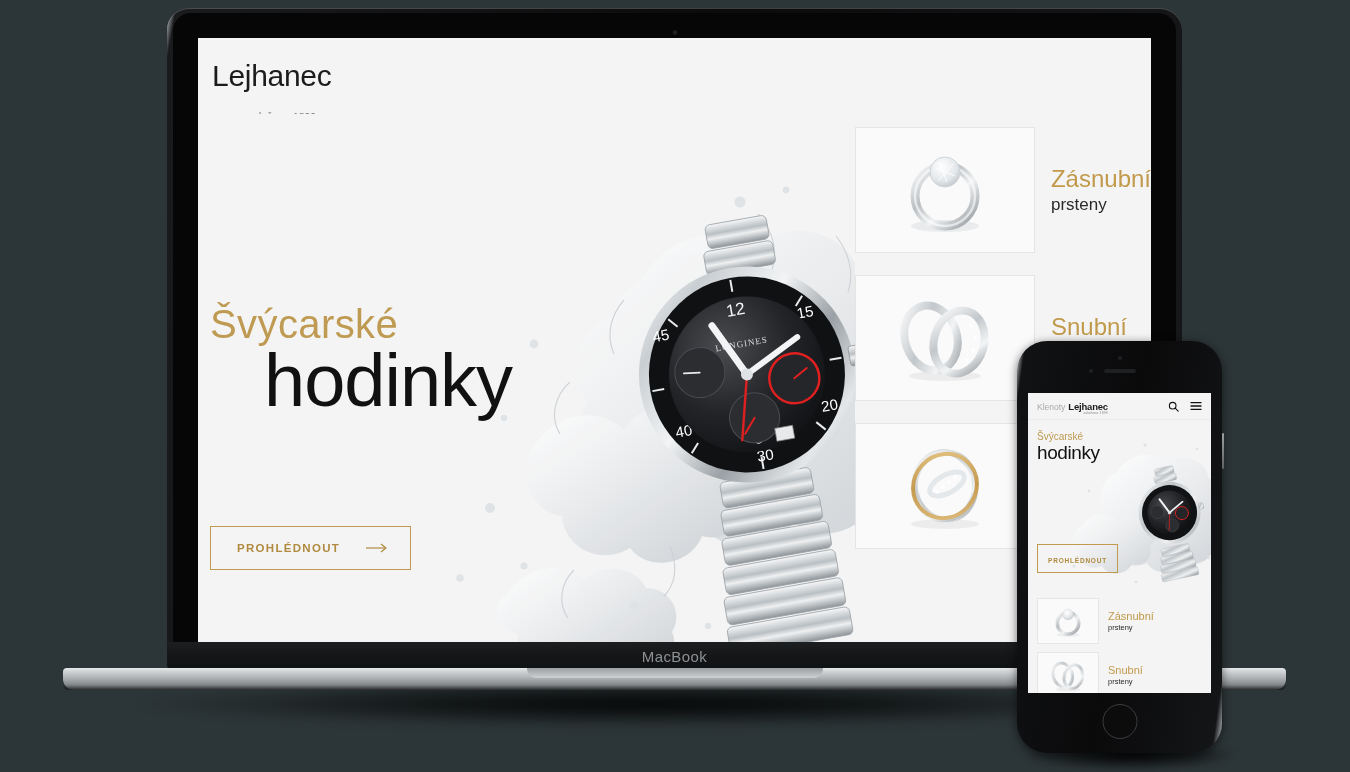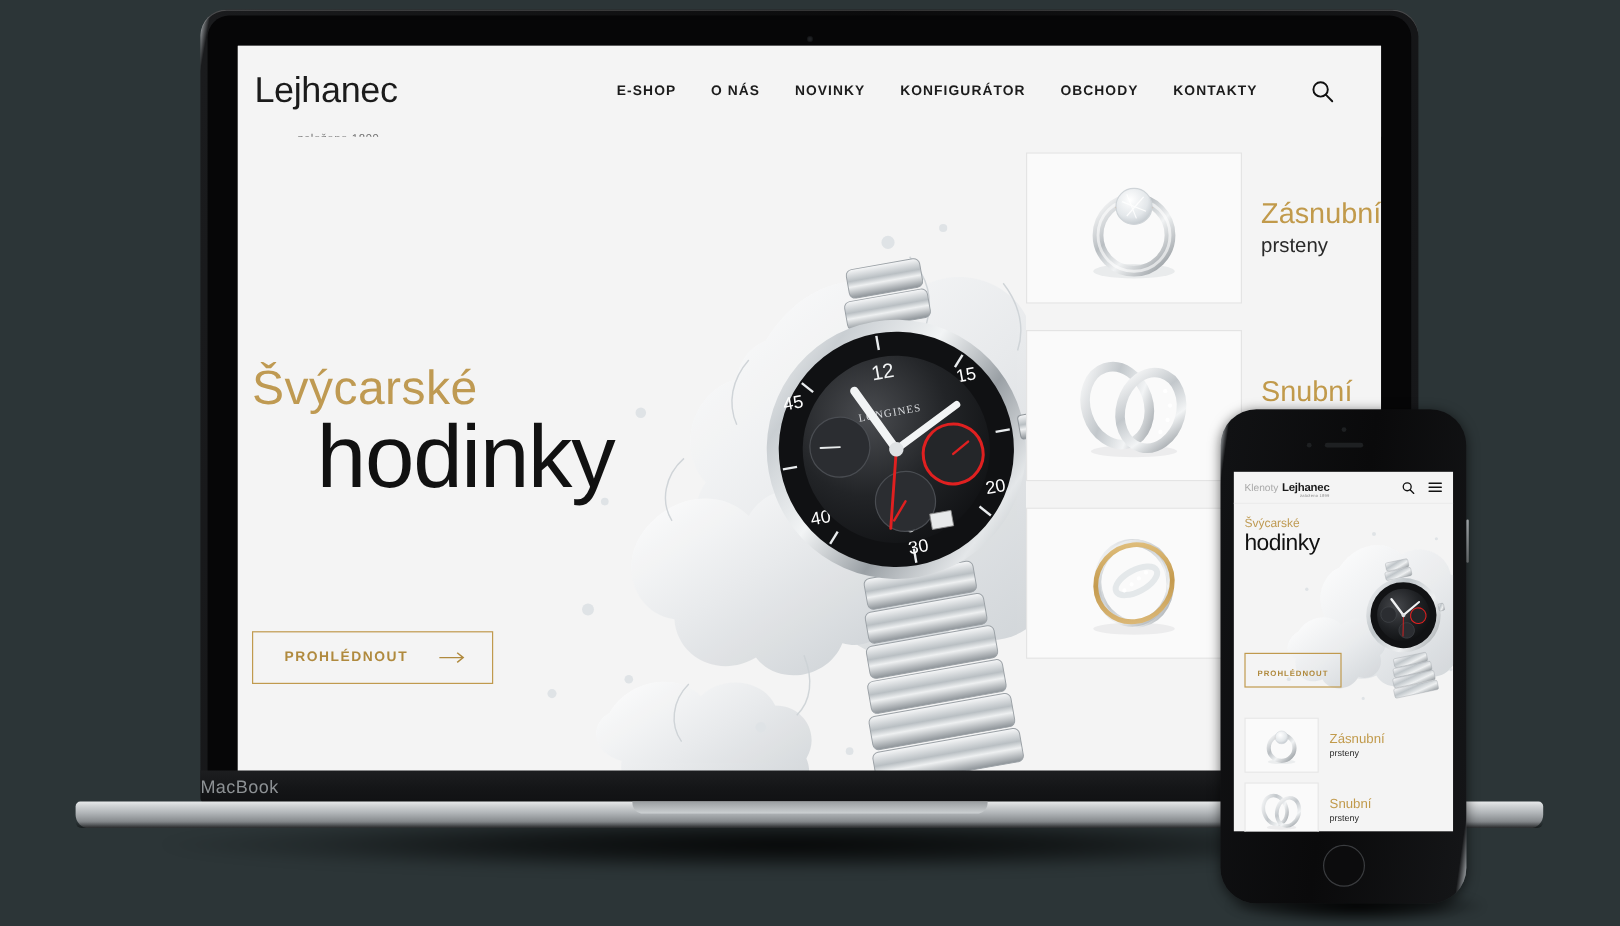--- a/index.html
+++ b/index.html
@@ -100,21 +100,21 @@
 
   .laptop-chin {
     position: absolute;
     left: 0;
     top: 634px;
     width: 1015px;
     height: 28px;
     background: linear-gradient(180deg, #1d1e20 0%, #141517 55%, #101113 100%);
     display: flex;
     align-items: center;
-    justify-content: flex-start;
+    justify-content: center;
     border-radius: 0 0 5px 5px;
   }
   .macbook-label {
     color: #8d9194;
     font-size: 15px;
     letter-spacing: .4px;
     font-family: "Liberation Sans", sans-serif;
   }
 
   
@@ -473,34 +473,20 @@
         <div class="site">
 
           <header class="site-header">
             <div class="brand-wrap">
               <div class="brand">
                 <span class="brand-main">Lejhanec</span>
               </div>
               <span class="brand-est">založeno 1899</span>
             </div>
 
-            <nav class="site-nav">
-              <a class="nav-link" href="#">E-SHOP</a>
-              <a class="nav-link" href="#">O NÁS</a>
-              <a class="nav-link" href="#">NOVINKY</a>
-              <a class="nav-link" href="#">KONFIGURÁTOR</a>
-              <a class="nav-link" href="#">OBCHODY</a>
-              <a class="nav-link" href="#">KONTAKTY</a>
-              <div class="nav-search">
-                <svg width="20" height="20" viewBox="0 0 20 20">
-                  <circle cx="8.5" cy="8.5" r="6" fill="none" stroke="#111" stroke-width="1.6"></circle>
-                  <line x1="13" y1="13" x2="18.2" y2="18.4" stroke="#111" stroke-width="1.6" stroke-linecap="round"></line>
-                </svg>
-              </div>
-            </nav>
           </header>
 
           <div class="site-body">
 
             <section class="hero">
 
               <svg class="splash" viewBox="0 0 640 470">
                 <defs>
                   <linearGradient id="wtr" x1="0" y1="0" x2="1" y2="1">
                     <stop offset="0" stop-color="#ffffff"></stop>

